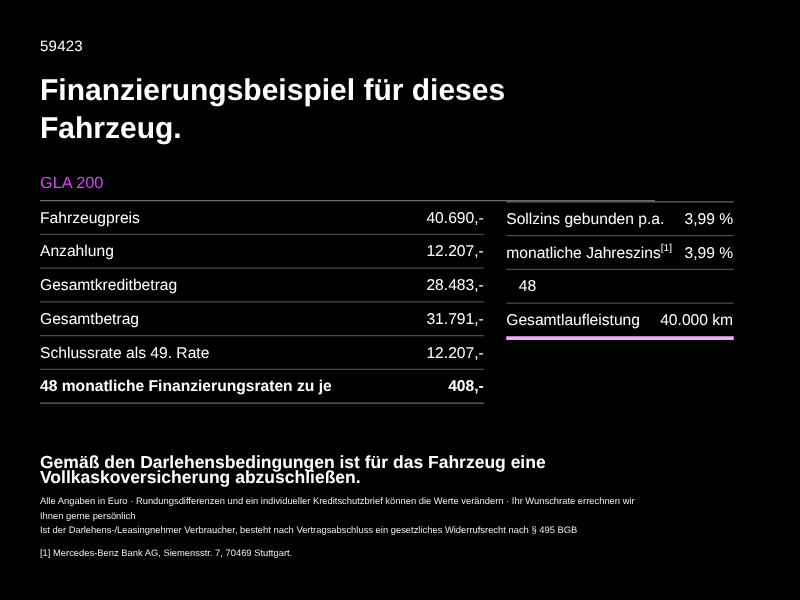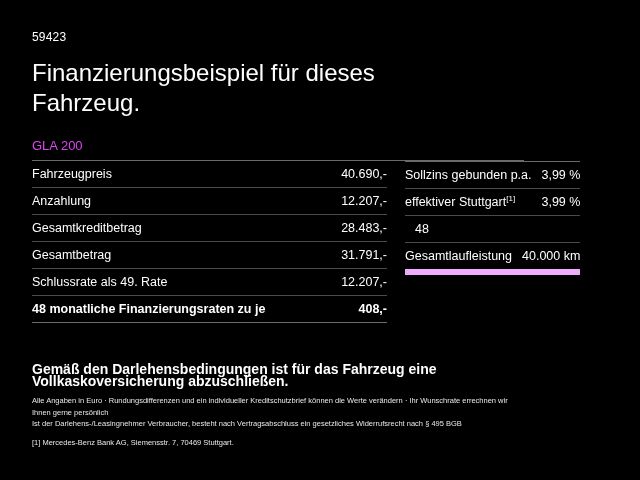--- a/index.html
+++ b/index.html
@@ -24,21 +24,21 @@
   }
   .ref-number {
     font-size: 12px;
     color: #ffffff;
     letter-spacing: 0.2px;
     margin-bottom: 14px;
   }
   .headline {
     font-size: 24px;
     line-height: 30px;
-    font-weight: 400;
+    font-weight: 700;
     color: #ffffff;
     margin: 0 0 20px 0;
     max-width: 430px;
   }
   .model {
     font-size: 13px;
     color: #d946ef;
     padding-bottom: 7px;
     border-bottom: 1px solid #6a6a6a;
   }
@@ -76,21 +76,21 @@
   .row .value {
     color: #ffffff;
     text-align: right;
     padding-left: 10px;
   }
   .row.total {
     font-weight: bold;
     border-bottom: 1px solid #6a6a6a;
   }
   .row.last-plain {
-    border-bottom: 6px solid #f0abfc;
+    border-bottom: 3px solid #f0abfc;
   }
   sup {
     font-size: 8px;
     vertical-align: super;
     line-height: 0;
   }
   .footnotes {
     margin-top: 40px;
     max-width: 575px;
   }
@@ -152,21 +152,21 @@
         <span class="value">408,-</span>
       </div>
     </div>
 
     <div class="col-right">
       <div class="row">
         <span class="label">Sollzins gebunden p.a.</span>
         <span class="value">3,99 %</span>
       </div>
       <div class="row">
-        <span class="label"><span>effektiver Stuttgart</span><sup>[1]</sup></span>
+        <span class="label"><span>monatliche Jahreszins</span><sup>[1]</sup></span>
         <span class="value">3,99 %</span>
       </div>
       <div class="row">
         <span class="value">48</span>
       </div>
       <div class="row last-plain">
         <span class="label">Gesamtlaufleistung</span>
         <span class="value">40.000 km</span>
       </div>
     </div>

